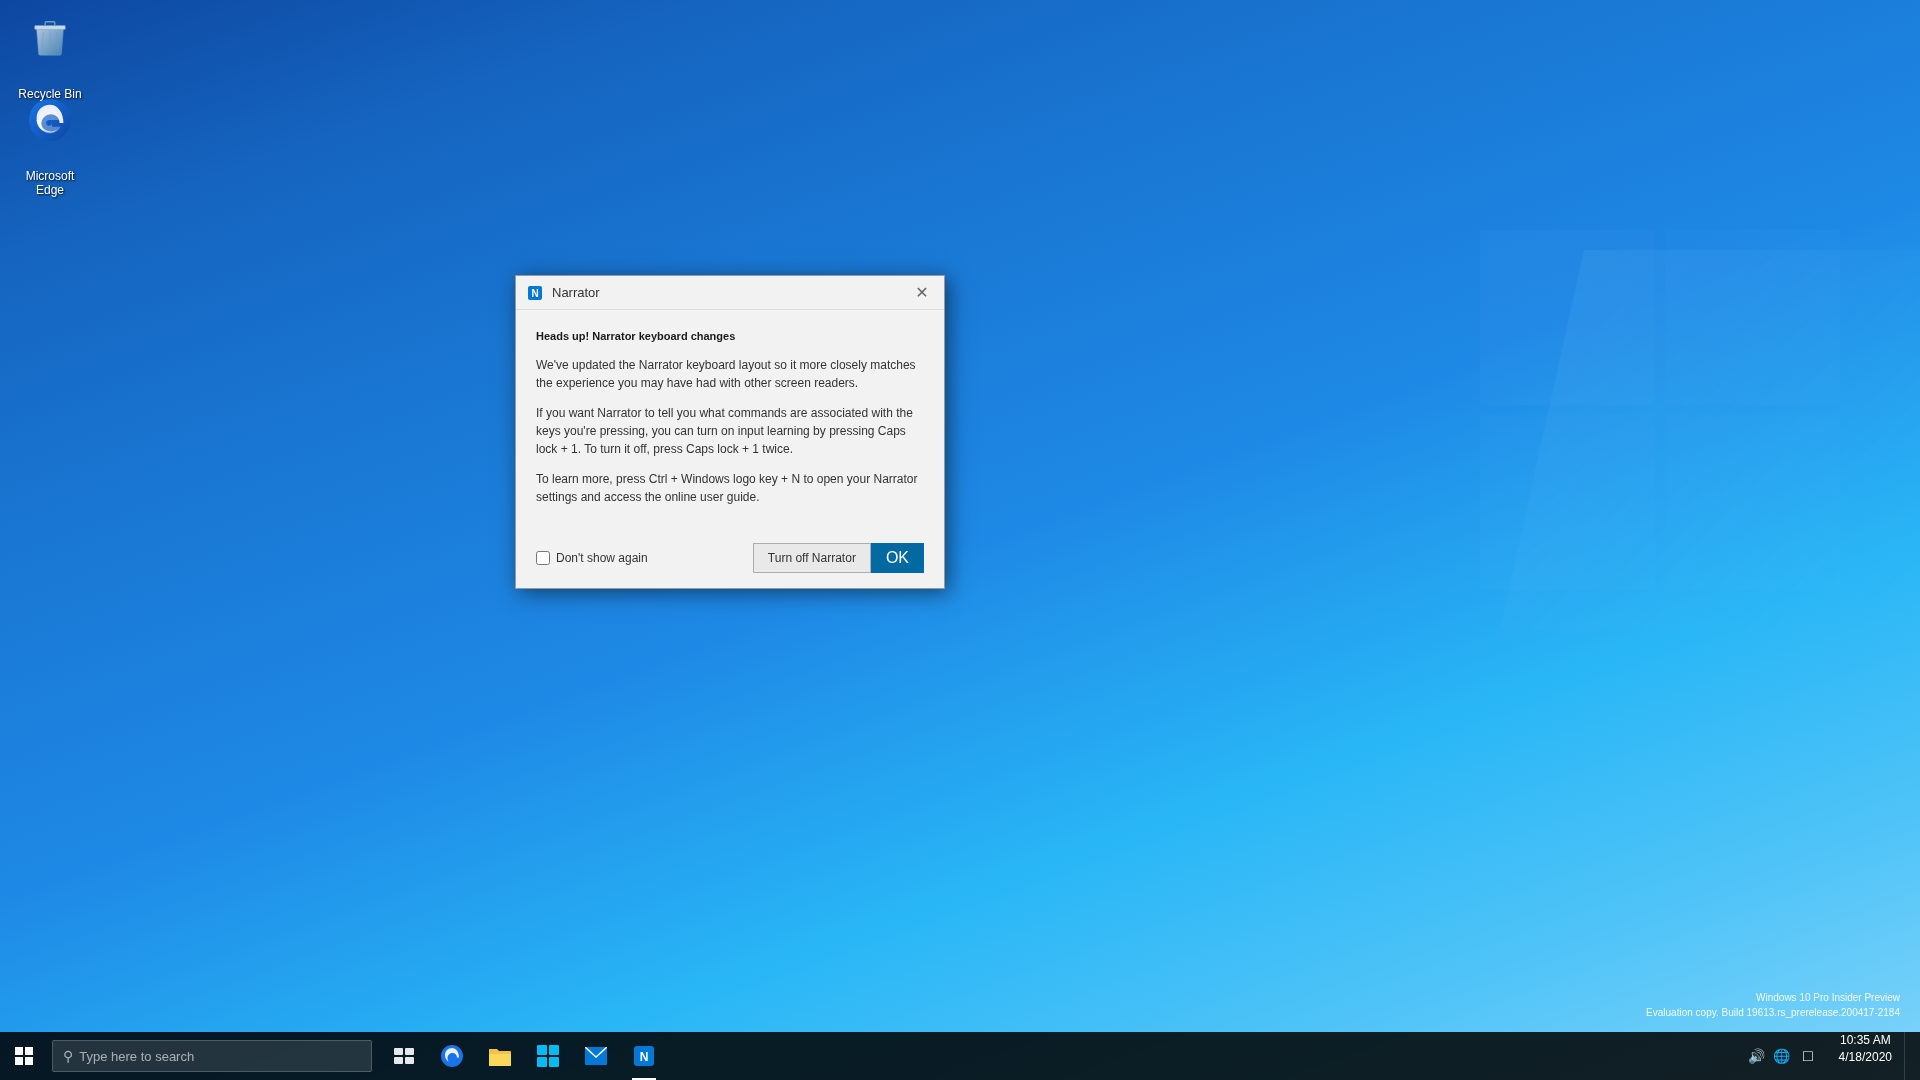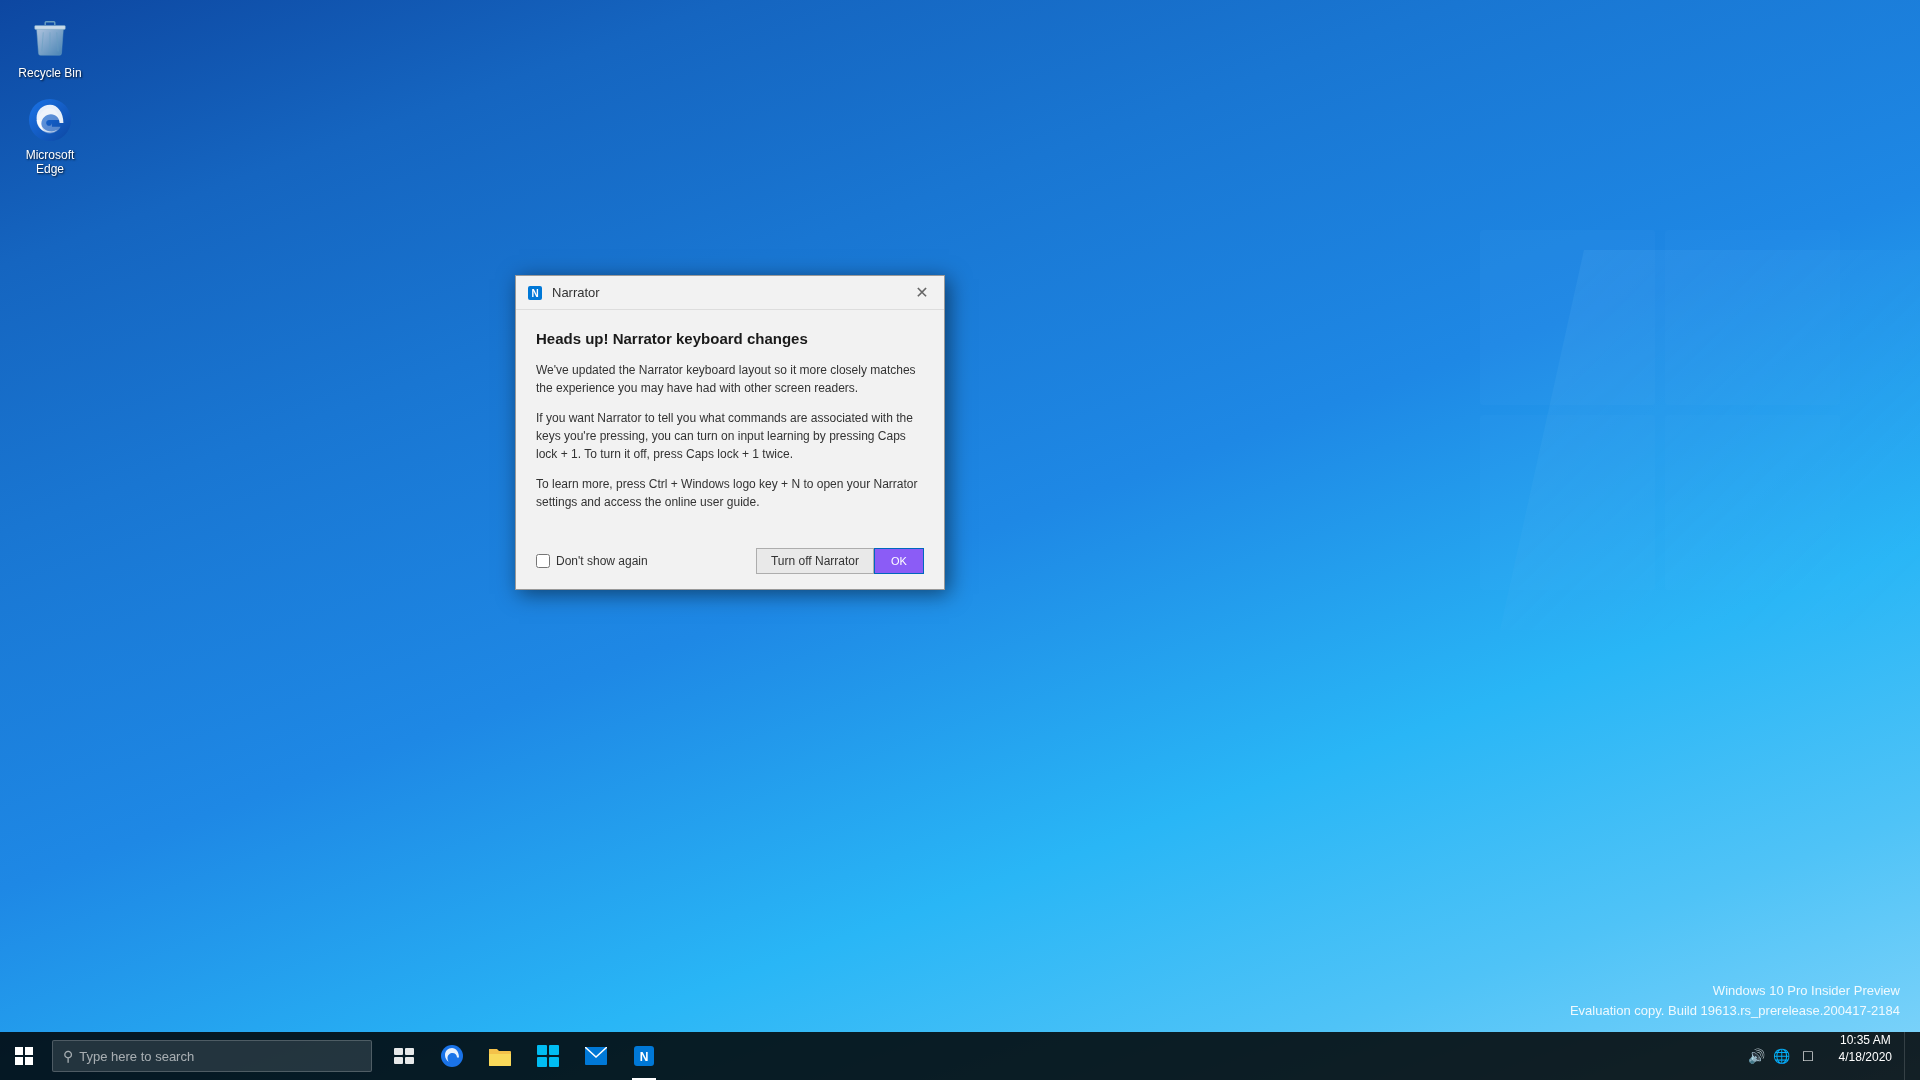--- a/index.html
+++ b/index.html
@@ -61,20 +61,21 @@
       justify-content: center;
       margin-bottom: 4px;
     }
 
     .desktop-icon .icon-label {
       color: white;
       font-size: 12px;
       text-align: center;
       text-shadow: 1px 1px 2px rgba(0,0,0,0.8);
       line-height: 1.2;
+      margin-top: 21px;
     }
 
     
     .recycle-bin-svg {
       width: 46px;
       height: 46px;
     }
 
     
     .edge-icon-svg {
@@ -196,21 +197,21 @@
       cursor: pointer;
       line-height: 1.4;
     }
 
     
     .watermark {
       position: absolute;
       bottom: 60px;
       right: 20px;
       color: white;
-      font-size: 13px;
+      font-size: 10px;
       text-align: right;
       line-height: 1.5;
       opacity: 0.9;
     }
 
     
     .narrator-dialog {
       position: absolute;
       top: 275px;
       left: 515px;
@@ -257,21 +258,21 @@
       color: #666;
       border: none;
       background: transparent;
     }
 
     .dialog-body {
       padding: 20px 20px 15px 20px;
     }
 
     .dialog-heading {
-      font-size: 15px;
+      font-size: 11px;
       font-weight: 600;
       color: #1a1a1a;
       margin-bottom: 14px;
     }
 
     .dialog-text {
       font-size: 12px;
       color: #333;
       line-height: 1.5;
       margin-bottom: 12px;
@@ -308,22 +309,22 @@
       font-size: 12px;
       background: #e9e9e9;
       border: 1px solid #adadad;
       cursor: pointer;
       color: #333;
       min-width: 80px;
     }
 
     .btn-ok {
       padding: 5px 14px;
-      font-size: 11px;
-      background: #8b5cf6;
+      font-size: 16px;
+      background: #0369a1;
       border: 1px solid #0067be;
       cursor: pointer;
       color: white;
       min-width: 50px;
     }
 
     
     .win-start-logo {
       width: 18px;
       height: 18px;

